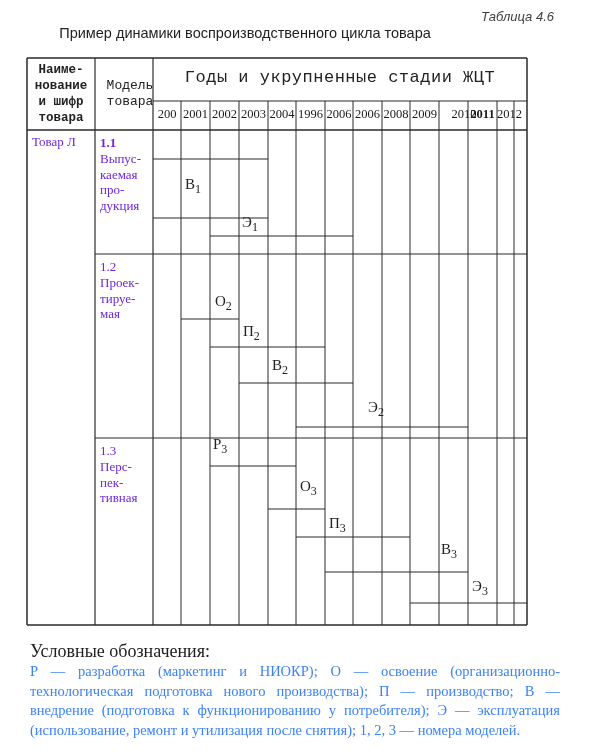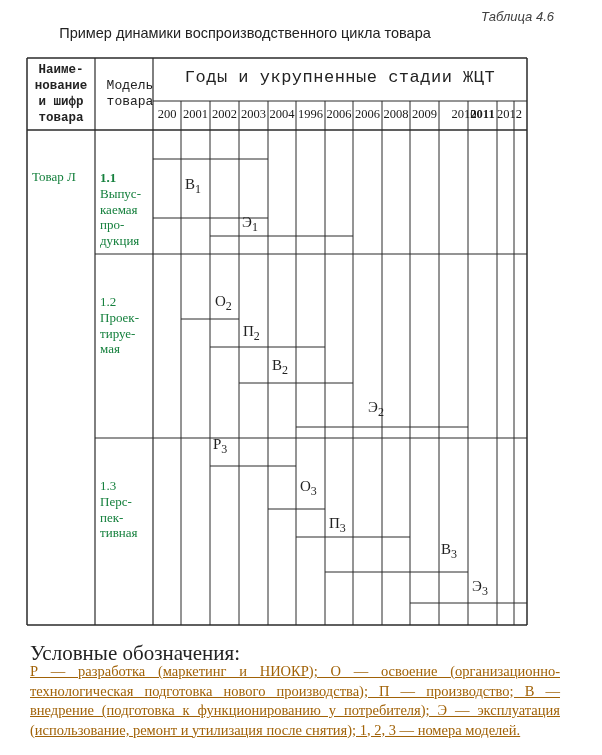--- a/index.html
+++ b/index.html
@@ -5,25 +5,25 @@
   html, body { margin:0; padding:0; background:#ffffff; }
   body { width:602px; height:755px; position:relative; overflow:hidden; color:#1a1a1a; }
   .caption { position:absolute; right:48px; top:9px; font-family:"Liberation Sans", sans-serif; font-style:italic; font-size:13px; color:#404040; }
   .title { position:absolute; left:0; width:490px; top:25px; text-align:center; font-family:"Liberation Sans", sans-serif; font-size:14.5px; color:#222; }
   #grid { position:absolute; left:0; top:0; }
   .hdr { position:absolute; font-family:Liberation Mono, monospace; color:#222; text-align:center; }
   .hdr-name { left:27px; width:68px; top:62px; font-weight:bold; font-size:12.5px; line-height:16px; }
   .hdr-model { left:95px; width:70px; top:78px; font-size:13px; line-height:16px; }
   .hdr-years { left:153px; width:374px; top:68px; font-size:17px; letter-spacing:0.5px; }
   .year { position:absolute; top:107px; font-family:"Liberation Serif", serif; font-size:12.5px; text-align:center; }
-  .cell-text { position:absolute; font-family:"Liberation Serif", serif; font-size:13px; line-height:15.5px; color:#15803d;margin-top:35px; }
+  .cell-text { position:absolute; font-family:"Liberation Serif", serif; font-size:13px; line-height:15.5px; color:#6d28d9; }
   .stage { position:absolute; font-family:Liberation Serif, serif; font-size:15px; color:#222; }
   .stage sub { font-size:12px; vertical-align:-4px; }
-  .legend-title { position:absolute; left:30px; top:641px; font-family:"Liberation Serif", serif; font-size:21px; color:#222; }
-  .legend-body { position:absolute; left:30px; top:662px; width:530px; font-family:"Liberation Serif", serif; font-size:14.5px; line-height:19.5px; text-align:justify; color:#a16207;text-decoration:underline; }
+  .legend-title { position:absolute; left:30px; top:641px; font-family:"Liberation Serif", serif; font-size:18px; color:#222; }
+  .legend-body { position:absolute; left:30px; top:662px; width:530px; font-family:"Liberation Serif", serif; font-size:14.5px; line-height:19.5px; text-align:justify; color:#3b82f6; }
 </style>
 </head>
 <body>
 
 <div class="caption">Таблица 4.6</div>
 <div class="title">Пример динамики воспроизводственного цикла товара</div>
 
 <svg id="grid" width="602" height="640">
     <line x1="27" y1="58" x2="527" y2="58" stroke="#2a2a2a" stroke-width="1.5"></line>
     <line x1="27" y1="625" x2="527" y2="625" stroke="#2a2a2a" stroke-width="1.5"></line>

